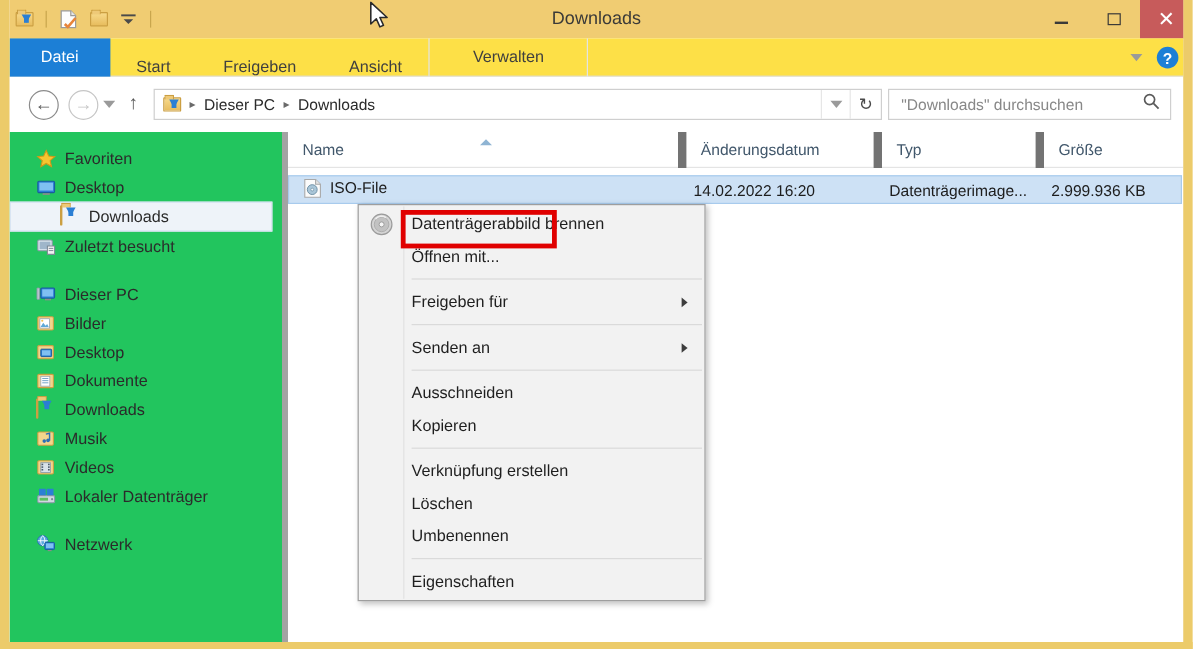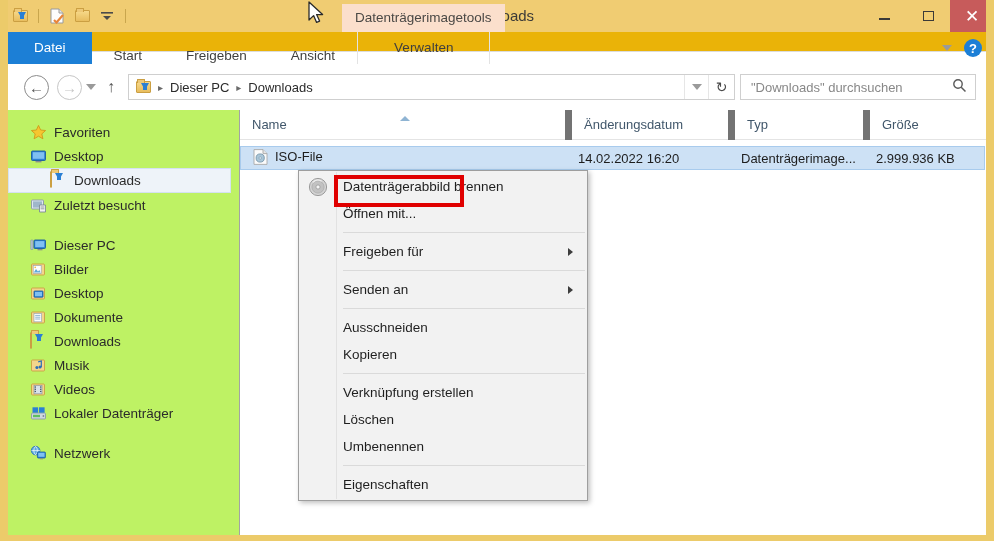--- a/index.html
+++ b/index.html
@@ -71,22 +71,22 @@
 
   
   #cursor {
     position: absolute; left: 299px; top: 1px;
     width: 20px; height: 26px; pointer-events: none; z-index: 60;
   }
 
   
   #ribbon {
     position: absolute; top: 32px; left: -8px;
-    width: 994px; height: 20px;
-    background: #eab308;
+    width: 994px; height: 32px;
+    background: #fde047;
     border-bottom: 1px solid #dcdcdc;
   }
   #tabs { position: absolute; left: 8px; top: 0; height: 32px; display: flex; }
   .tab {
     height: 32px; line-height: 32px;
     padding: 8px 22px;
     font-size: 13.5px; color: #3f3f3f;
     white-space: nowrap;
   }
   .tab.active-file {
@@ -170,22 +170,22 @@
 
   
   #body {
     position: absolute; top: 110px; left: 0;
     width: 978px; height: 425px;
     display: flex;
     background: #ffffff;
   }
   #navpane {
     width: 238px; height: 100%;
-    background: #bef264;
-    border-right: 1px solid #a3a3a3;
+    background: #22c55e;
+    border-right: 5px solid #a3a3a3;
     padding-top: 10px;
     overflow: hidden;
   }
   .nav-item {
     height: 24px; display: flex; align-items: center;
     font-size: 13.5px; color: #2b2b2b;
     padding-left: 22px; gap: 7px;
     white-space: nowrap;
   }
   .nav-item.child { }
@@ -347,21 +347,20 @@
       <div class="wc">
           <span class="min-bar"></span>
         </div>
       <div class="wc">
           <span class="max-box"></span>
         </div>
       <div class="wc close">✕</div>
     </div>
   </div>
 
-  <div id="ctx-tab-label">Datenträgerimagetools</div>
 
   <div id="cursor">
     <svg width="20" height="26" viewBox="0 0 20 26">
       <path d="M2 1 L2 19 L6.6 14.6 L9.6 21.4 L12.6 20.1 L9.6 13.6 L15.6 13.6 Z" fill="#ffffff" stroke="#2b2b2b" stroke-width="1.3" stroke-linejoin="round"></path>
     </svg>
   </div>
 
   <div id="ribbon">
     <div id="tabs">
       <div class="tab active-file">Datei</div>

